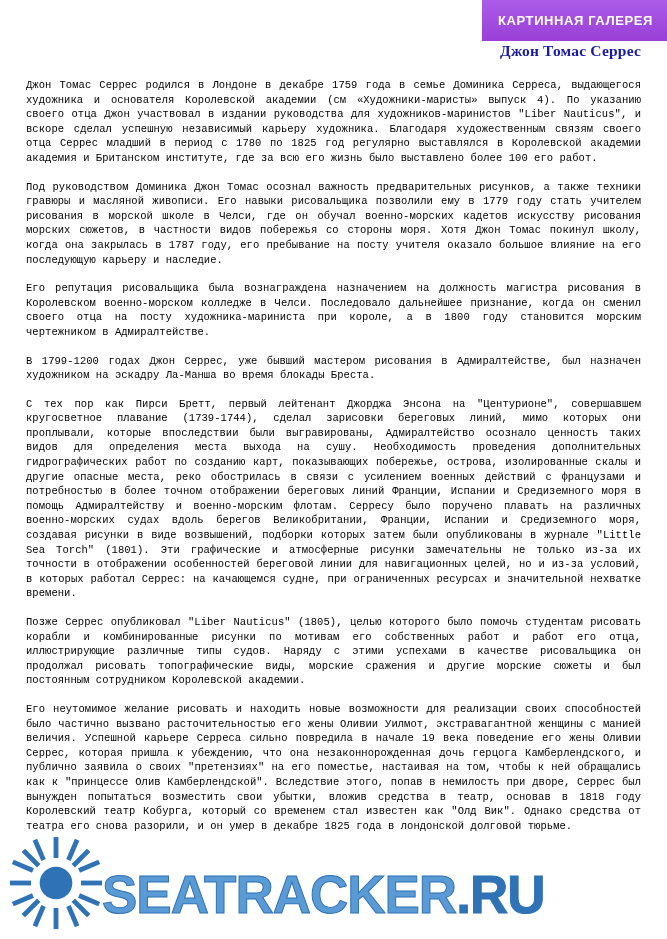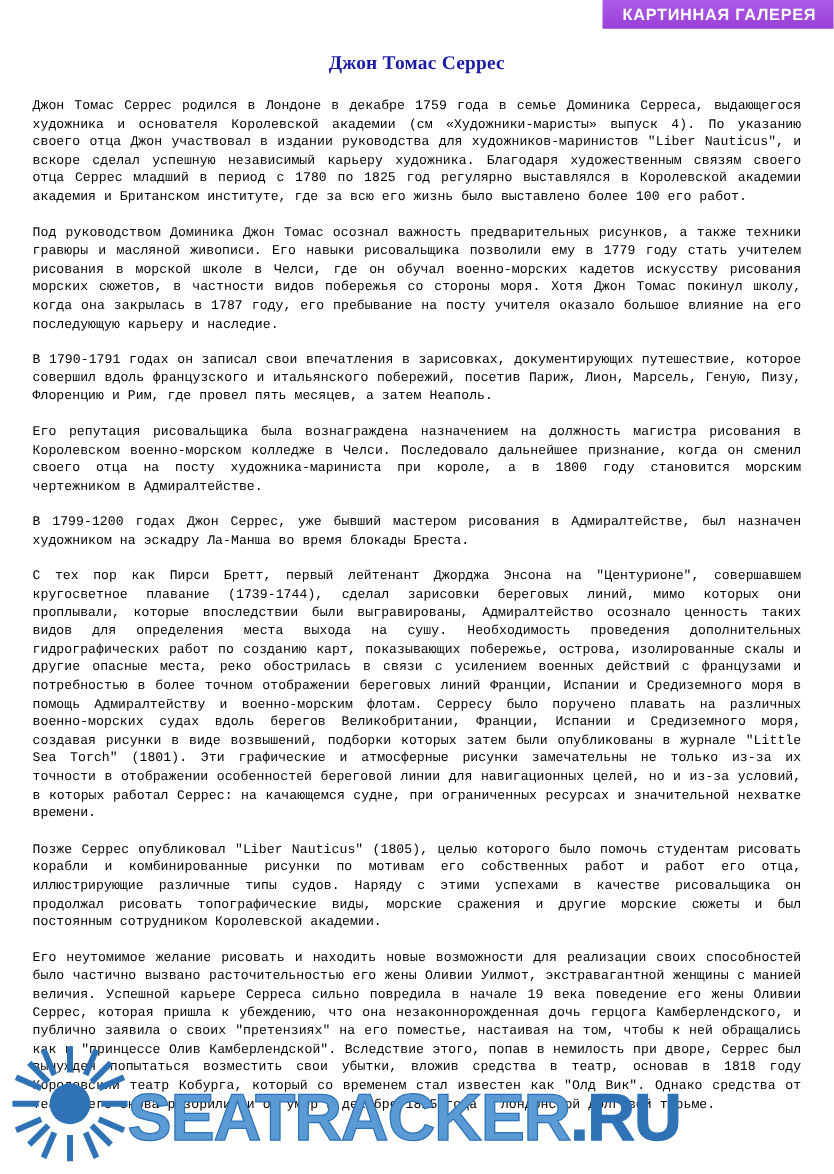--- a/index.html
+++ b/index.html
@@ -11,21 +11,21 @@
     font-family: "Liberation Serif", serif;
     position: relative;
     overflow: hidden;
   }
 
   
   .banner-wrap {
     position: absolute;
     top: 0;
     right: 0;
-    height: 23px;
+    height: 41px;
     display: flex;
     align-items: stretch;
   }
   .banner {
     background: #a24de0;
     background: linear-gradient(180deg, #ab5ce8 0%, #9a3fd8 100%);
     color: #ffffff;
     font-family: "Liberation Sans", sans-serif;
     font-size: 13px;
     font-weight: bold;
@@ -38,21 +38,21 @@
 
   
   .article {
     padding: 42px 26px 0 26px;
   }
   h1.title {
     color: #1a1aa8;
     font-family: "Liberation Serif", serif;
     font-size: 15.5px;
     font-weight: bold;
-    text-align: center;
+    text-align: right;
     margin: 0 0 18px 0;
     letter-spacing: 0.2px;
   }
   p.para {
     margin: 0 0 14px 0;
     font-size: 10.5px;
     line-height: 14.6px;
     text-align: justify;
     color: #000000;
     letter-spacing: 0.05px;
@@ -95,21 +95,20 @@
 
 <div class="banner-wrap">
   <div class="banner">КАРТИННАЯ ГАЛЕРЕЯ</div>
 </div>
 
 <div class="article">
   <h1 class="title">Джон Томас Серрес</h1>
 
   <p class="para">Джон Томас Серрес родился в Лондоне в декабре 1759 года в семье Доминика Серреса, выдающегося художника и основателя Королевской академии (см «Художники-маристы» выпуск 4). По указанию своего отца Джон участвовал в издании руководства для художников-маринистов "Liber Nauticus", и вскоре сделал успешную независимый карьеру художника. Благодаря художественным связям своего отца Серрес младший в период с 1780 по 1825 год регулярно выставлялся в Королевской академии академия и Британском институте, где за всю его жизнь было выставлено более 100 его работ.</p>
   <p class="para">Под руководством Доминика Джон Томас осознал важность предварительных рисунков, а также техники гравюры и масляной живописи. Его навыки рисовальщика позволили ему в 1779 году стать учителем рисования в морской школе в Челси, где он обучал военно-морских кадетов искусству рисования морских сюжетов, в частности видов побережья со стороны моря. Хотя Джон Томас покинул школу, когда она закрылась в 1787 году, его пребывание на посту учителя оказало большое влияние на его последующую карьеру и наследие.</p>
-  <p class="para">В 1790-1791 годах он записал свои впечатления в зарисовках, документирующих путешествие, которое совершил вдоль французского и итальянского побережий, посетив Париж, Лион, Марсель, Геную, Пизу, Флоренцию и Рим, где провел пять месяцев, а затем Неаполь.</p>
   <p class="para">Его репутация рисовальщика была вознаграждена назначением на должность магистра рисования в Королевском военно-морском колледже в Челси. Последовало дальнейшее признание, когда он сменил своего отца на посту художника-мариниста при короле, а в 1800 году становится морским чертежником в Адмиралтействе.</p>
   <p class="para">В 1799-1200 годах Джон Серрес, уже бывший мастером рисования в Адмиралтействе, был назначен художником на эскадру Ла-Манша во время блокады Бреста.</p>
   <p class="para">С тех пор как Пирси Бретт, первый лейтенант Джорджа Энсона на "Центурионе", совершавшем кругосветное плавание (1739-1744), сделал зарисовки береговых линий, мимо которых они проплывали, которые впоследствии были выгравированы, Адмиралтейство осознало ценность таких видов для определения места выхода на сушу. Необходимость проведения дополнительных гидрографических работ по созданию карт, показывающих побережье, острова, изолированные скалы и другие опасные места, реко обострилась в связи с усилением военных действий с французами и потребностью в более точном отображении береговых линий Франции, Испании и Средиземного моря в помощь Адмиралтейству и военно-морским флотам. Серресу было поручено плавать на различных военно-морских судах вдоль берегов Великобритании, Франции, Испании и Средиземного моря, создавая рисунки в виде возвышений, подборки которых затем были опубликованы в журнале "Little Sea Torch" (1801). Эти графические и атмосферные рисунки замечательны не только из-за их точности в отображении особенностей береговой линии для навигационных целей, но и из-за условий, в которых работал Серрес: на качающемся судне, при ограниченных ресурсах и значительной нехватке времени.</p>
   <p class="para">Позже Серрес опубликовал "Liber Nauticus" (1805), целью которого было помочь студентам рисовать корабли и комбинированные рисунки по мотивам его собственных работ и работ его отца, иллюстрирующие различные типы судов. Наряду с этими успехами в качестве рисовальщика он продолжал рисовать топографические виды, морские сражения и другие морские сюжеты и был постоянным сотрудником Королевской академии.</p>
   <p class="para">Его неутомимое желание рисовать и находить новые возможности для реализации своих способностей было частично вызвано расточительностью его жены Оливии Уилмот, экстравагантной женщины с манией величия. Успешной карьере Серреса сильно повредила в начале 19 века поведение его жены Оливии Серрес, которая пришла к убеждению, что она незаконнорожденная дочь герцога Камберлендского, и публично заявила о своих "претензиях" на его поместье, настаивая на том, чтобы к ней обращались как к "принцессе Олив Камберлендской". Вследствие этого, попав в немилость при дворе, Серрес был вынужден попытаться возместить свои убытки, вложив средства в театр, основав в 1818 году Королевский театр Кобурга, который со временем стал известен как "Олд Вик". Однако средства от театра его снова разорили, и он умер в декабре 1825 года в лондонской долговой тюрьме.</p>
 </div>
 
 <div class="footer">
   <svg class="sun" viewBox="0 0 100 100">
     <g fill="#2f72b5">

